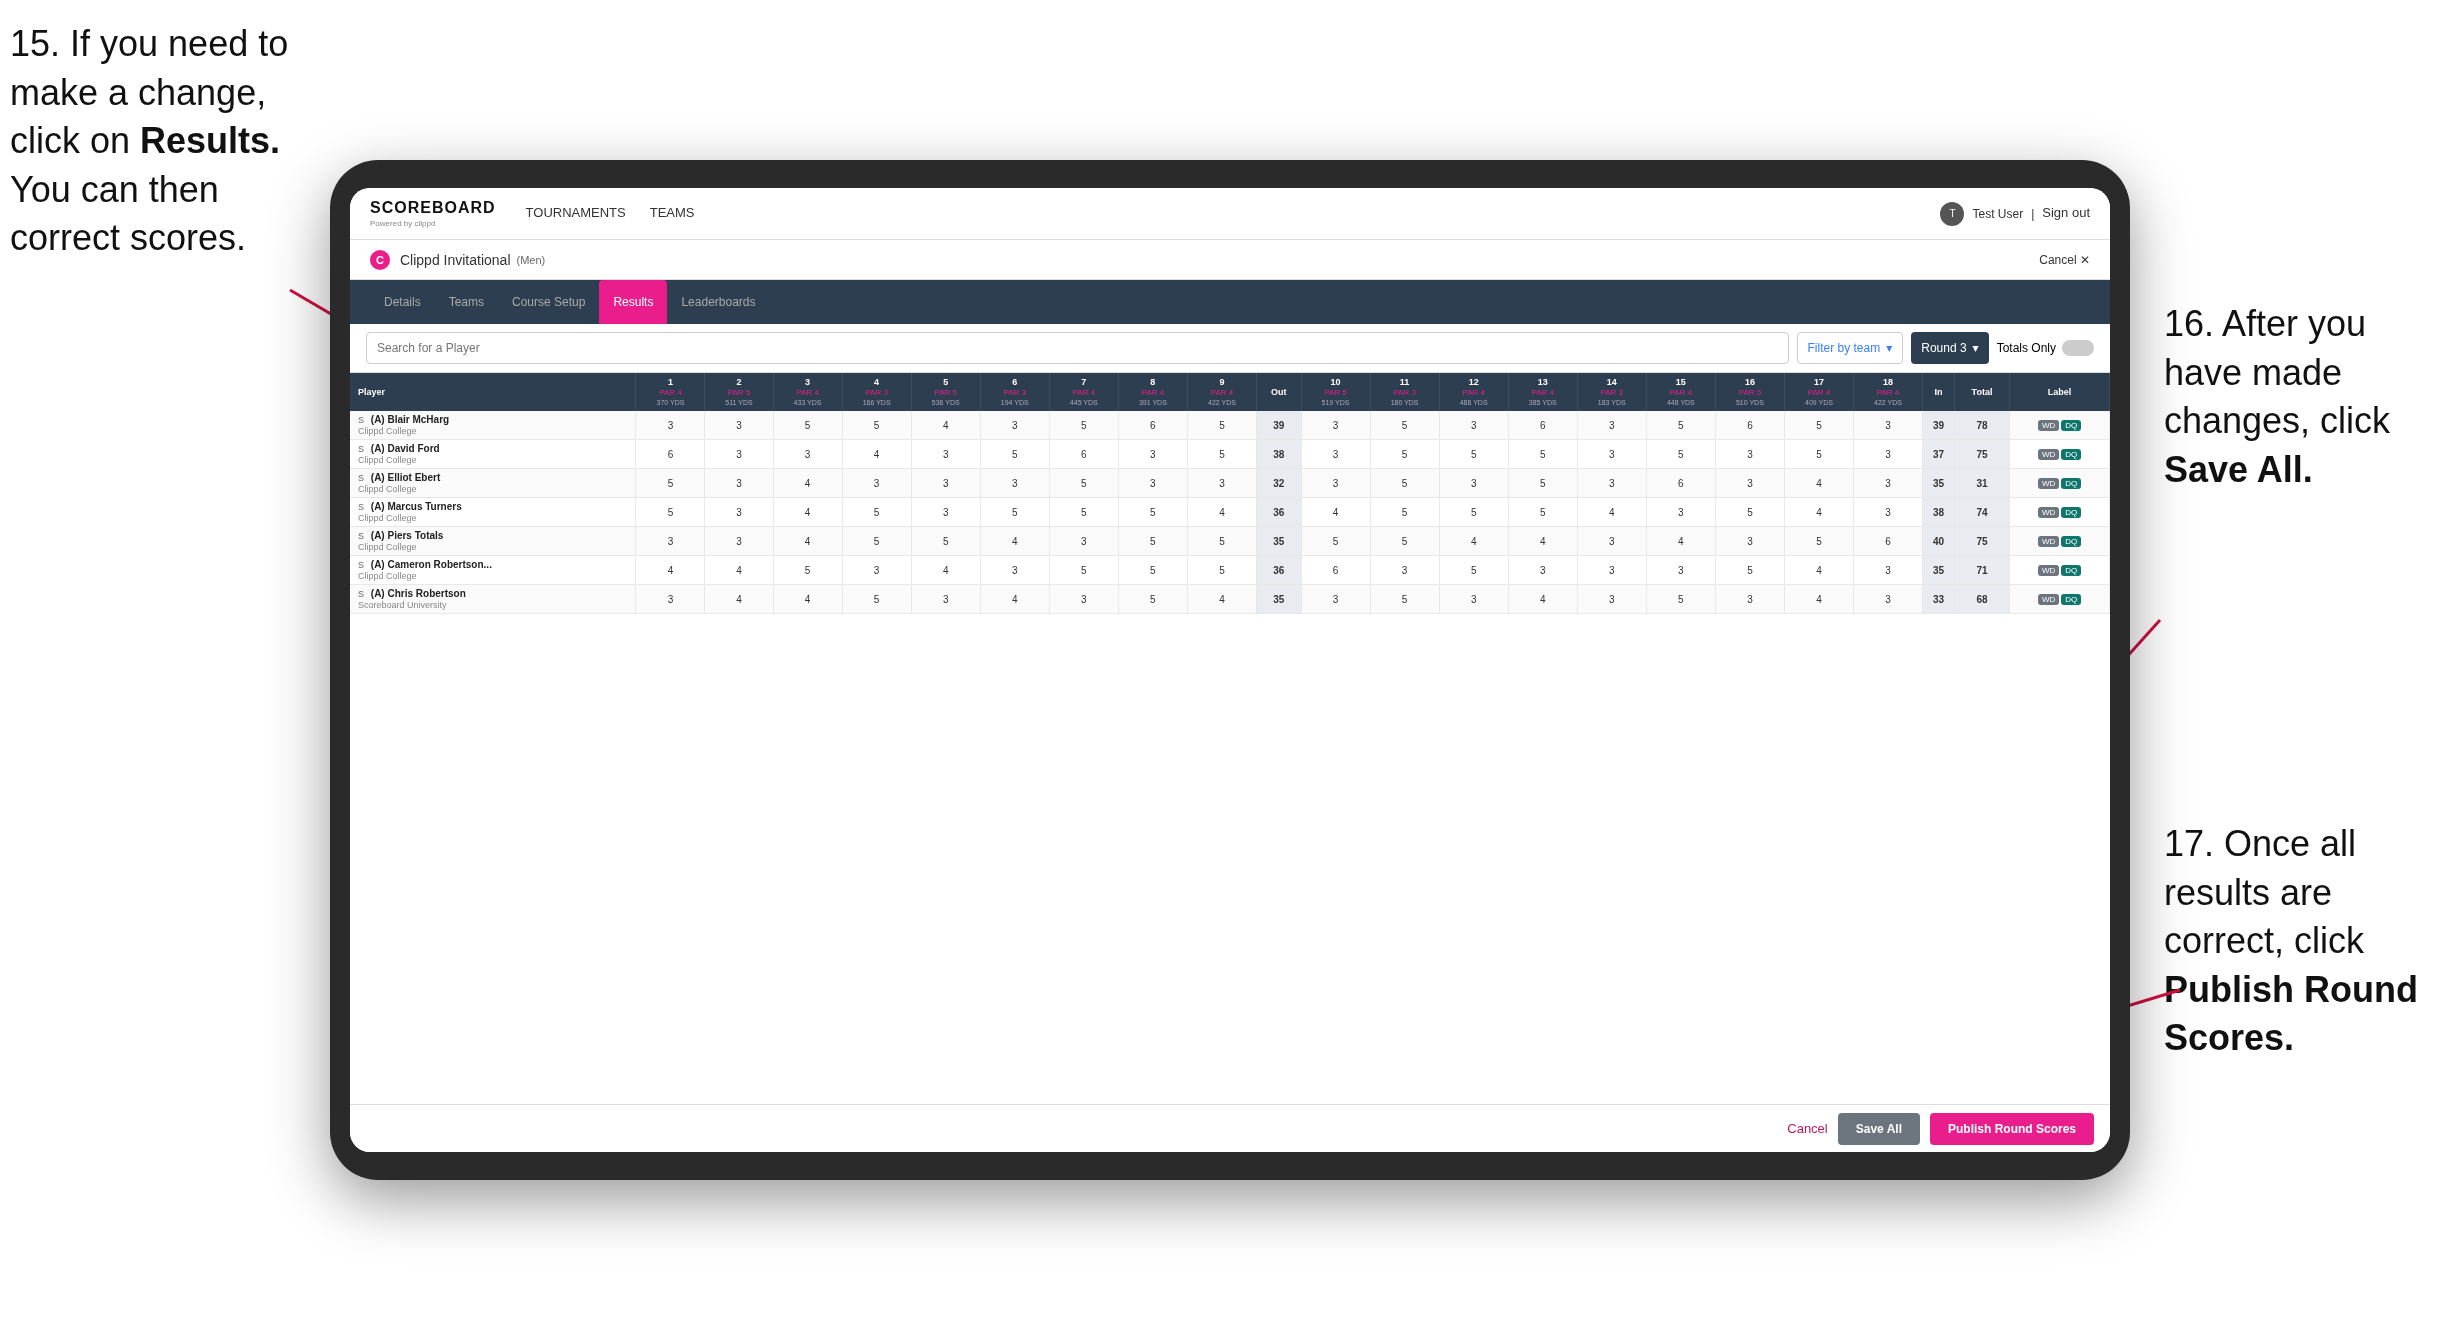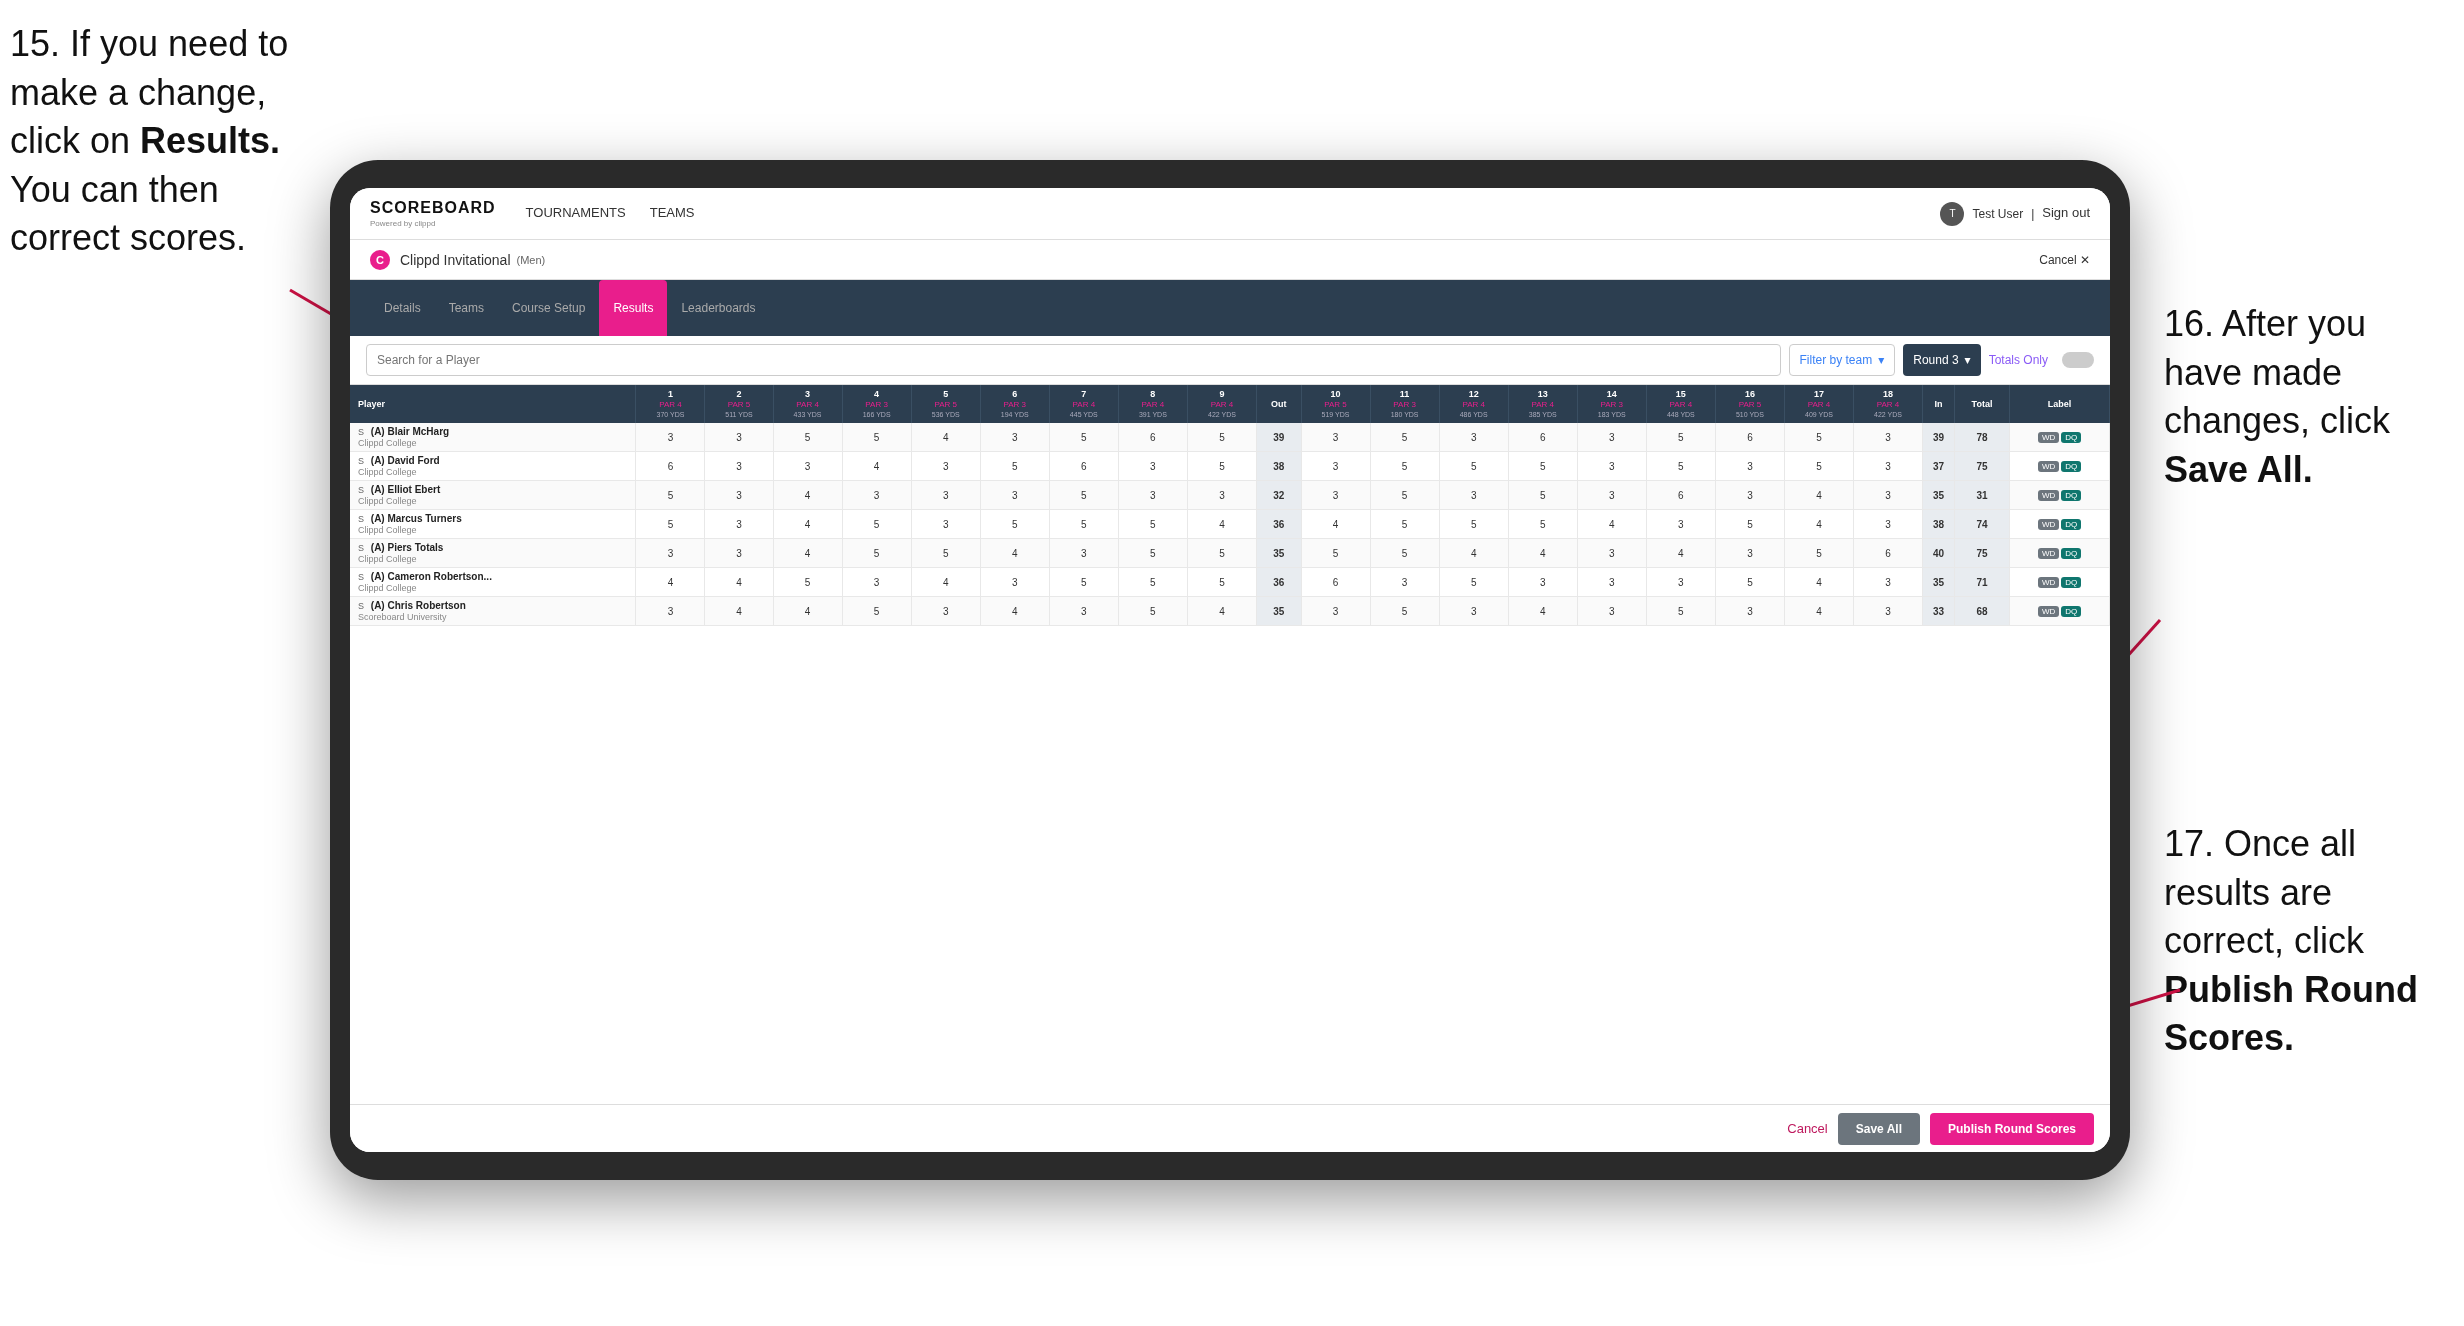--- a/index.html
+++ b/index.html
@@ -190,21 +190,21 @@
       color: #333;
       cursor: pointer;
     }
 
     
     .tab-bar {
       background: #2c3e50;
       display: flex;
       align-items: center;
       padding: 0 20px;
-      height: 56px;
+      height: 44px;
       flex-shrink: 0;
     }
 
     .tab-item {
       font-size: 12px;
       color: #aaa;
       padding: 0 14px;
       height: 100%;
       display: flex;
       align-items: center;
@@ -263,23 +263,23 @@
       font-size: 12px;
       cursor: pointer;
       display: flex;
       align-items: center;
       gap: 6px;
     }
 
     .totals-toggle {
       display: flex;
       align-items: center;
-      gap: 14px;
-      font-size: 12px;
-      color: #8b5cf6;
+      gap: 6px;
+      font-size: 12px;
+      color: #000000;
     }
 
     .toggle-switch {
       width: 32px;
       height: 16px;
       background: #ccc;
       border-radius: 8px;
       cursor: pointer;
     }
 

